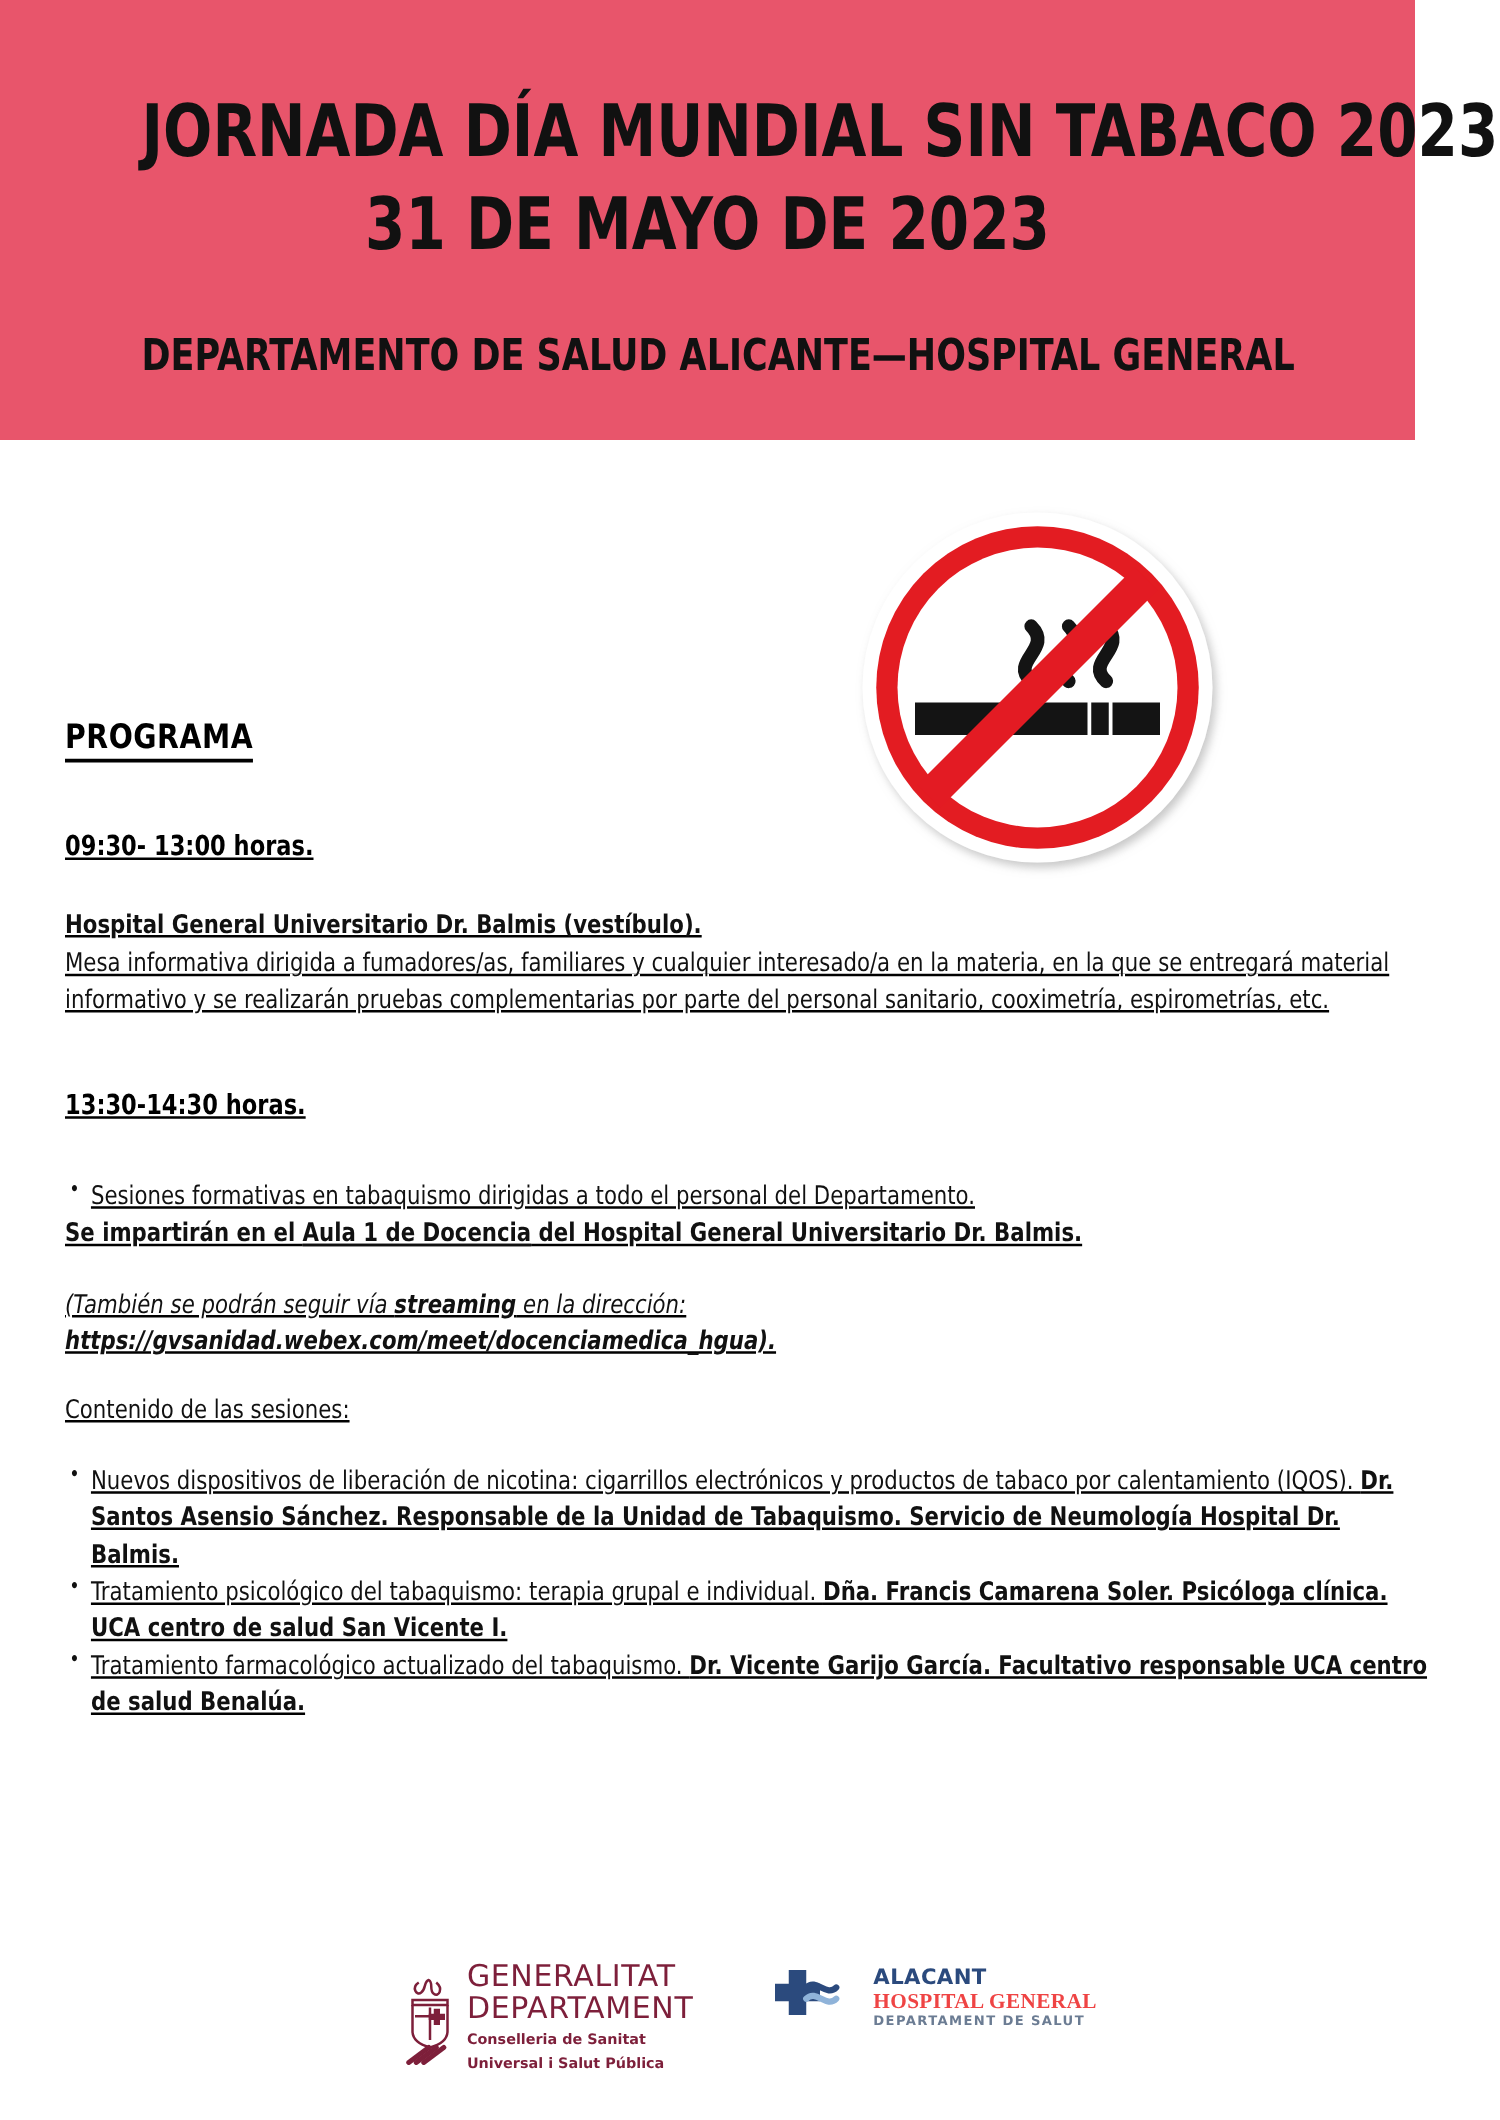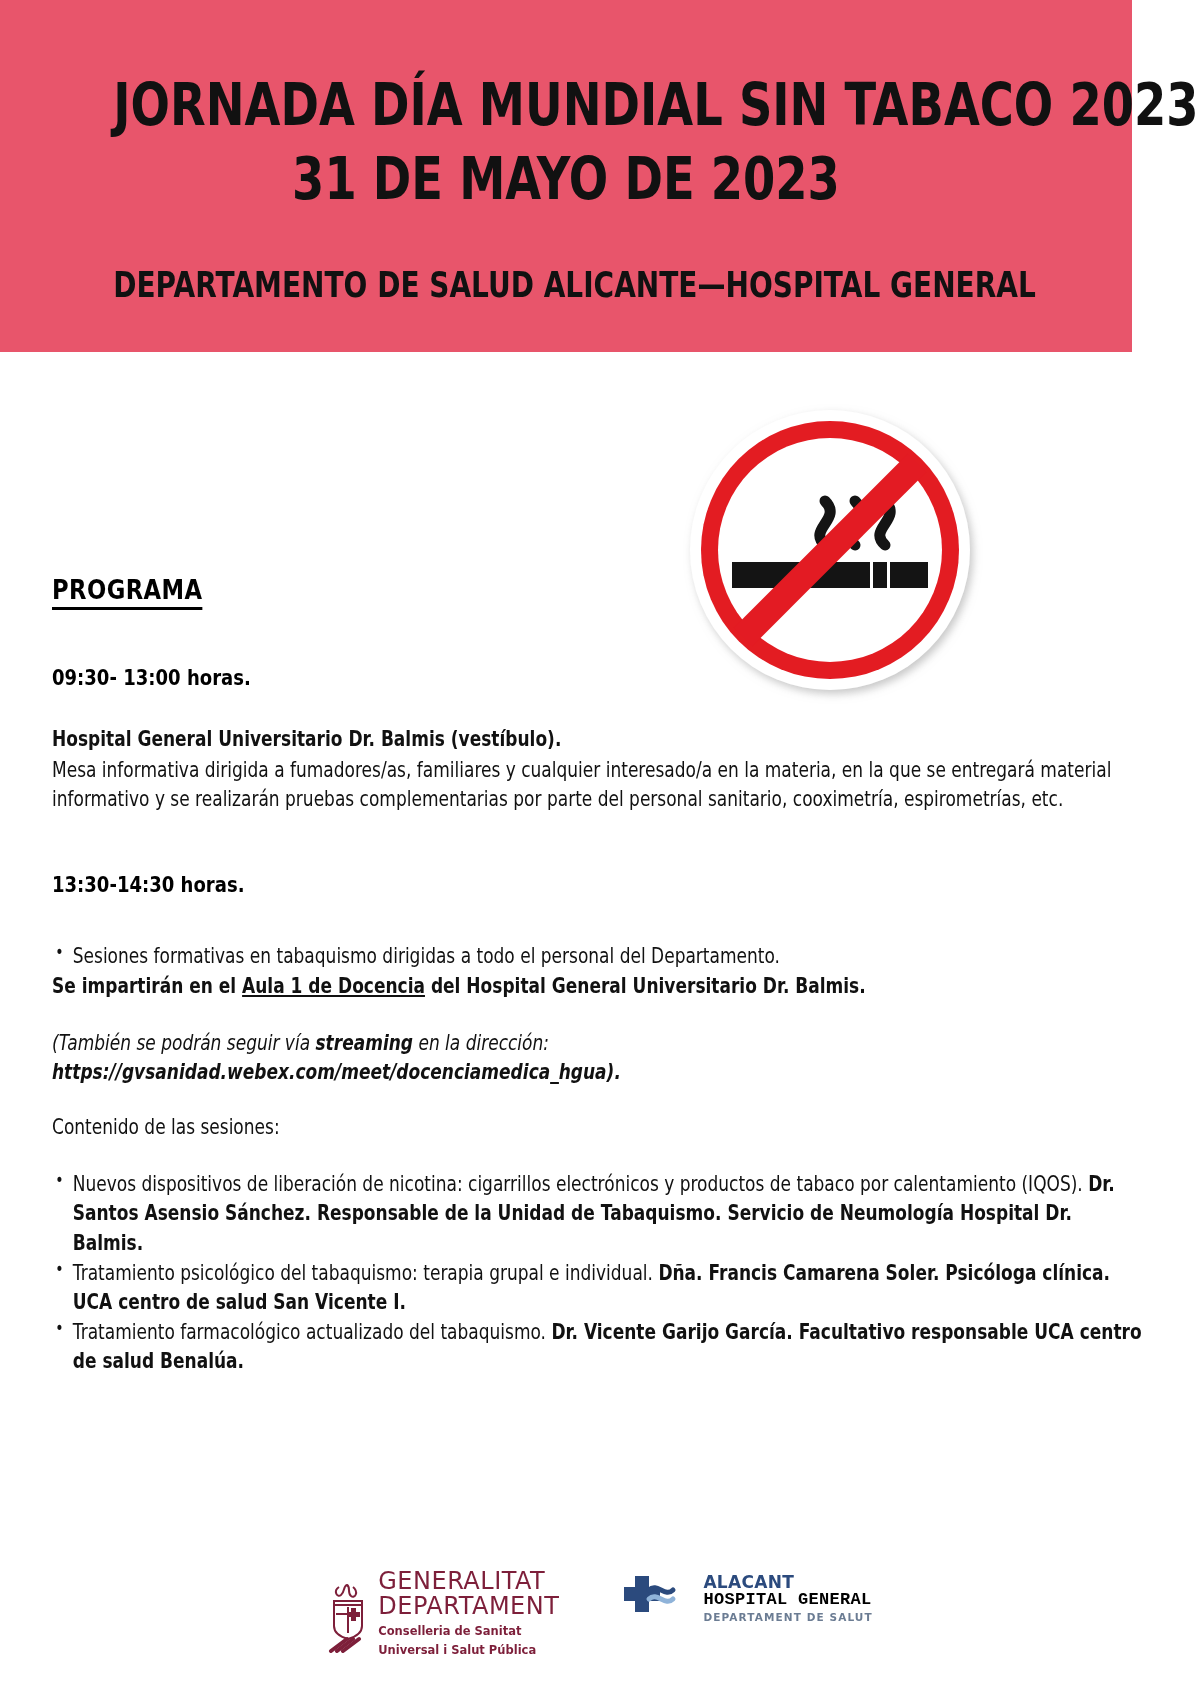--- a/index.html
+++ b/index.html
@@ -58,20 +58,21 @@
     height: 310px;
   }
 
   
   .content {
     position: absolute;
     top: 352px;
     left: 0;
     width: 1200px;
     padding: 0 52px 0 52px;
+    text-decoration: underline;
   }
 
   .prog-heading {
     margin-top: 222px;
     font-family: "DejaVu Sans", sans-serif;
     font-weight: 700;
     font-size: 27px;
     color: #000;
     display: inline-block;
     border-bottom: 3px solid #000;
@@ -168,22 +169,22 @@
   .logo-hga { display: flex; align-items: center; gap: 26px; padding-top: 10px;}
   .hga-text { line-height: 1.08; }
   .hga-l1 {
     color: #2b4a7d;
     font-family: "DejaVu Sans", sans-serif;
     font-size: 17px;
     font-weight: 700;
     letter-spacing: 0.3px;
   }
   .hga-l2 {
-    color: #000000;
-    font-family: Liberation Mono, monospace;
+    color: #ef4444;
+    font-family: Liberation Serif, serif;
     font-size: 17px;
     font-weight: 700;
     letter-spacing: 0.3px;
   }
   .hga-l3 {
     color: #6b7c93;
     font-family: "DejaVu Sans", sans-serif;
     font-size: 10.5px;
     font-weight: 700;
     letter-spacing: 1.1px;

